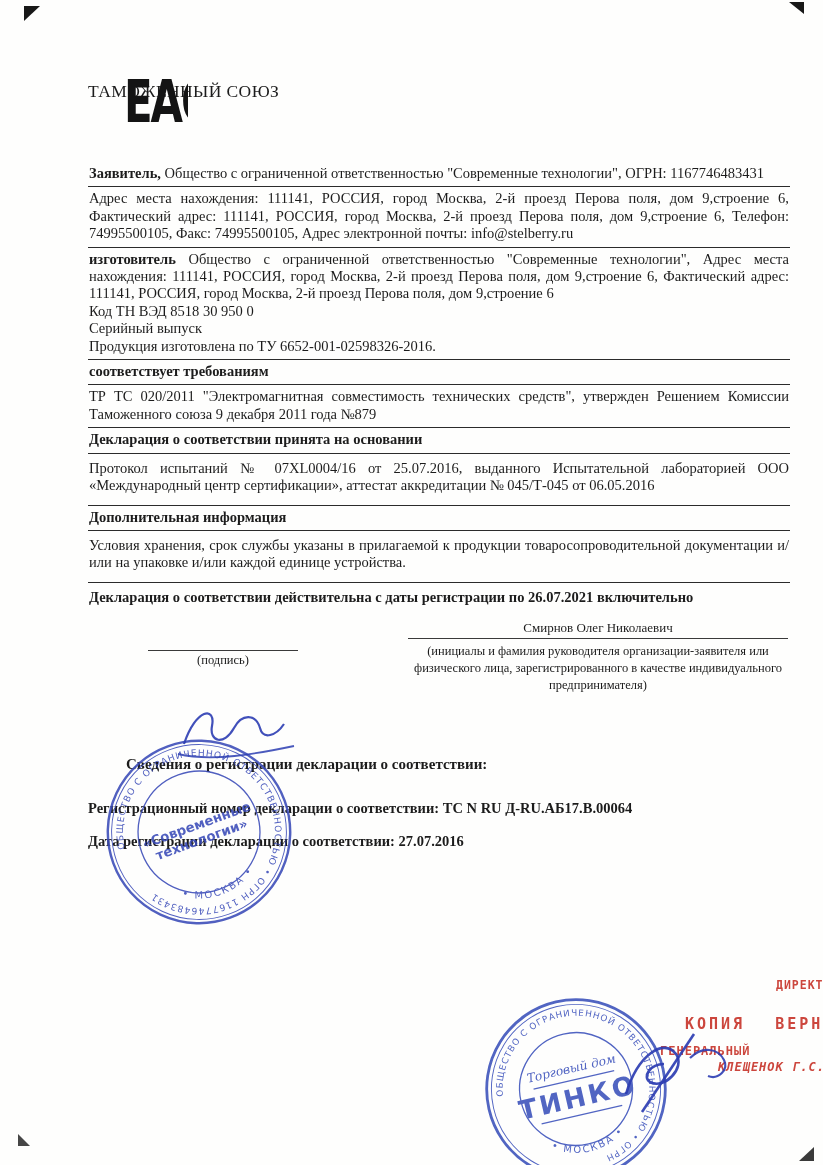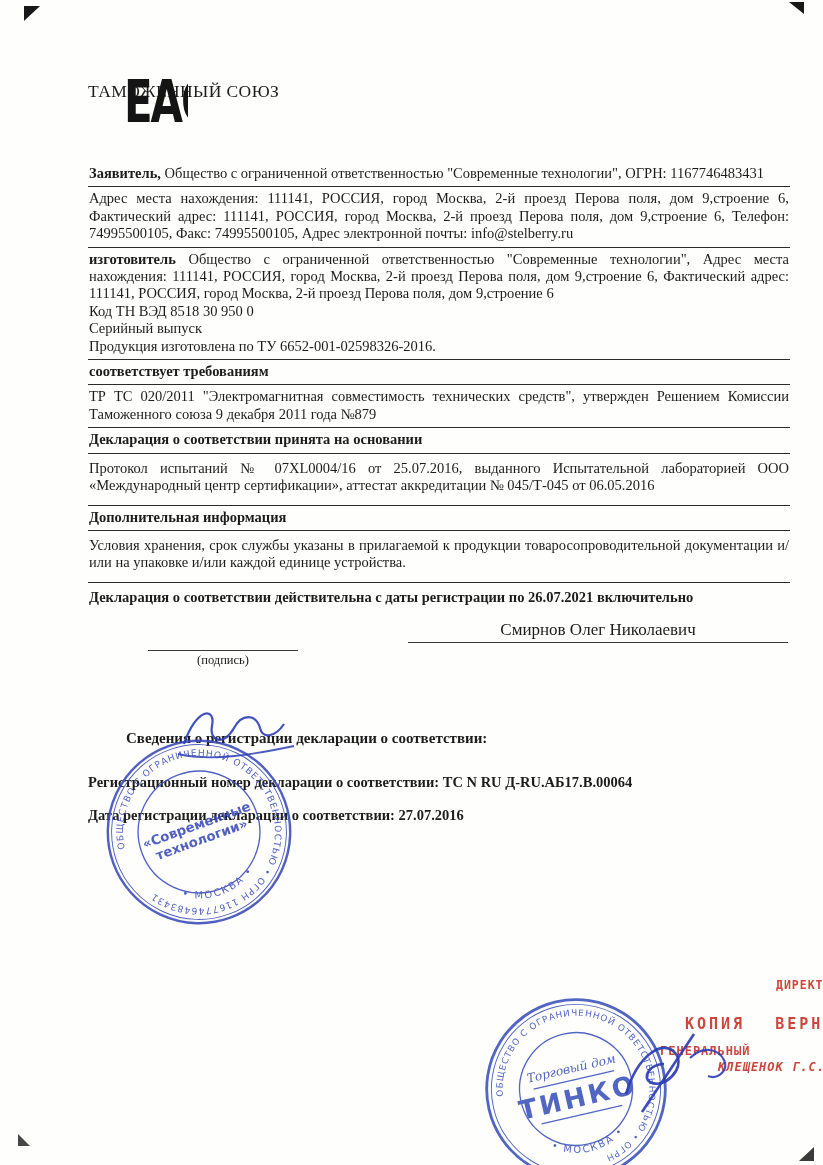--- a/index.html
+++ b/index.html
@@ -16,21 +16,21 @@
   .sec p,.validity p{margin:0;font-size:14.5px;line-height:17.4px;}
   .just{text-align:justify;}
   .bold{font-weight:bold;}
   .validity{padding:6px 1px 2px;}
   
   .sigrow{display:flex;margin-top:12px;}
   .sigleft{width:270px;text-align:center;}
   .sigleft .sline{border-top:1.3px solid #3a3a3a;width:150px;margin:30px auto 2px;}
   .sigcap{font-size:12.5px;}
   .sigright{flex:1;margin-left:48px;text-align:center;}
-  .sigright .name{font-size:17px;margin-bottom:2px;}
+  .sigright .name{font-size:13px;margin-bottom:2px;}
   .sigright .sline{border-top:1.3px solid #3a3a3a;margin:0 2px 4px;}
   .sigright .sigcap{line-height:1.35;}
   
   .reg{margin-top:62px;}
   .reg .rh{font-weight:bold;font-size:15px;margin-left:38px;}
   .reg .rn{font-weight:bold;font-size:14.5px;margin-top:27px;}
   .reg .rd{font-weight:bold;font-size:14.5px;margin-top:16px;}
   
   .stamp{position:absolute;opacity:.88;pointer-events:none;}
   .company-stamp{left:104px;top:737px;transform:rotate(-20deg);}
@@ -117,20 +117,21 @@
     </div>
 
     <div class="sigrow">
       <div class="sigleft">
         <div class="sline"></div>
         <div class="sigcap">(подпись)</div>
       </div>
       <div class="sigright">
         <div class="name">Смирнов Олег Николаевич</div>
         <div class="sline"></div>
+        <div class="sigcap">(инициалы и фамилия руководителя организации-заявителя или физического лица, зарегистрированного в качестве индивидуального предпринимателя)</div>
       </div>
     </div>
 
     <div class="reg">
       <div class="rh">Сведения о регистрации декларации о соответствии:</div>
       <div class="rn">Регистрационный номер декларации о соответствии: ТС N RU Д-RU.АБ17.В.00064</div>
       <div class="rd">Дата регистрации декларации о соответствии: 27.07.2016</div>
     </div>
   </div>
 

